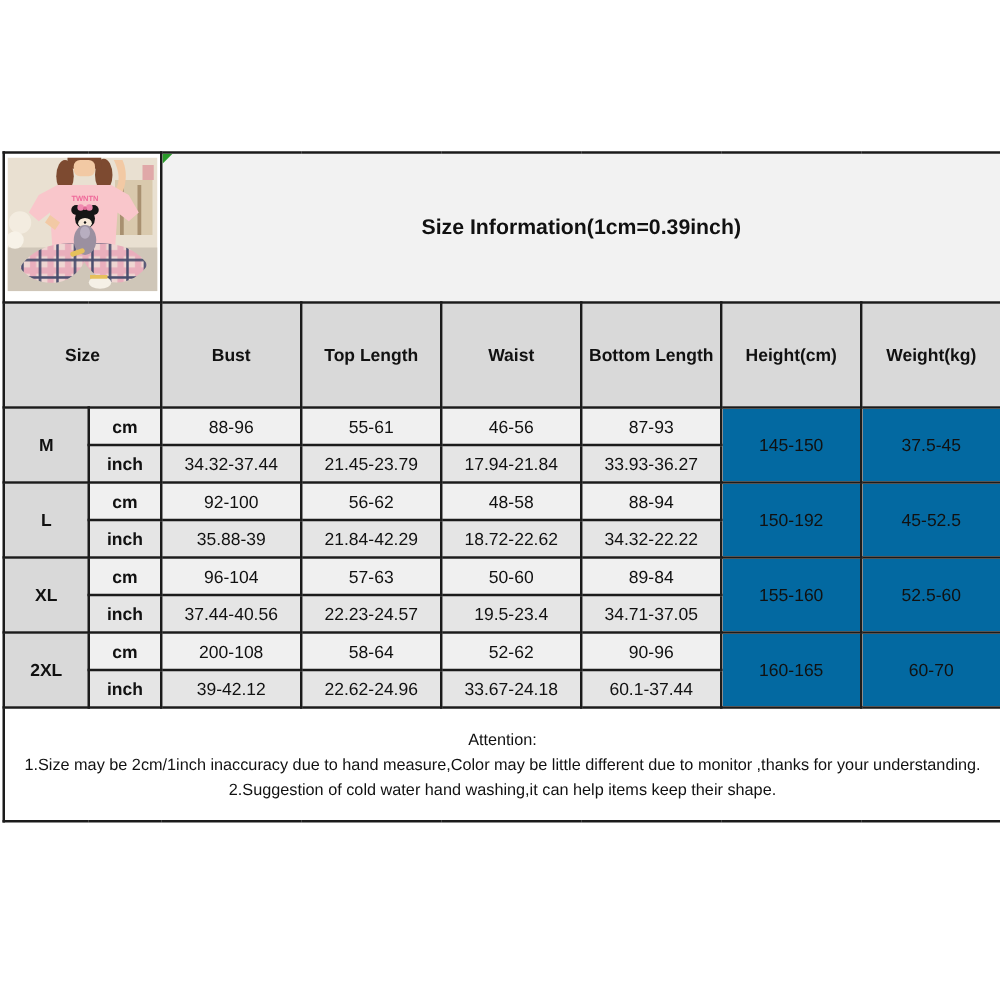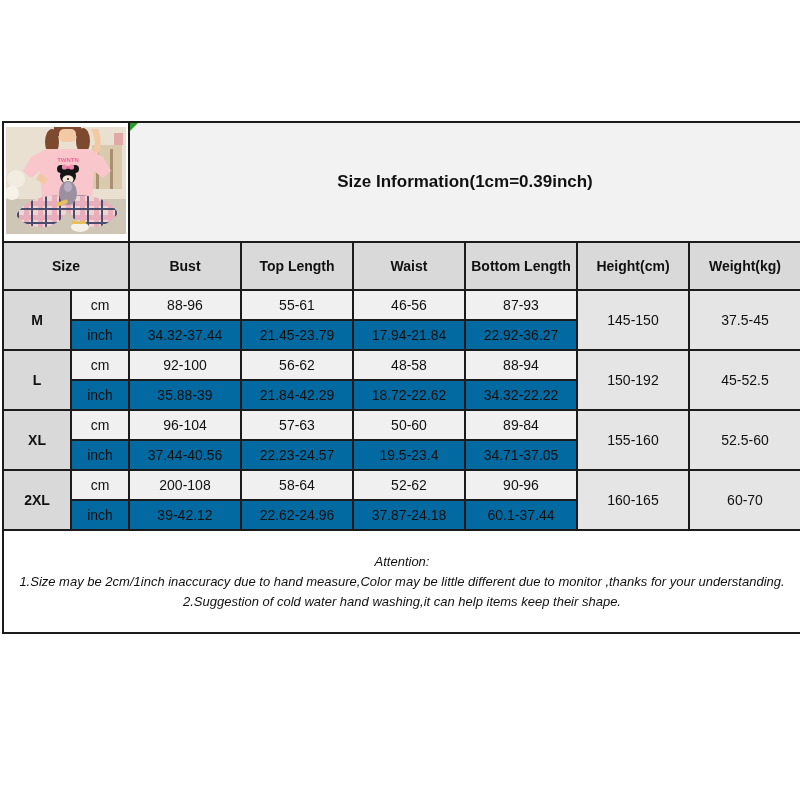--- a/index.html
+++ b/index.html
@@ -33,36 +33,36 @@
     position:relative;
   }
   .green-corner {
     position:absolute; top:0; left:0;
     width:0; height:0;
     border-top:8px solid #2a9b2a;
     border-right:8px solid transparent;
   }
 
   
-  tr.header-row { height:48px; }
+  tr.header-row { height:84px; }
   tr.header-row td { background:#d9d9d9; font-weight:bold; font-size:14px; }
 
   
   tr.row-cm, tr.row-inch { height:30px; }
   tr.row-cm td, tr.row-inch td { font-size:14px; }
   td.size-cell { background:#d9d9d9; font-weight:bold; font-size:15px; }
-  td.unit-cell { font-weight:normal; }
+  td.unit-cell { font-weight:bold; }
   tr.row-cm td.shade { background:#f0f0f0; }
-  td.merged-cell { background:#e5e5e5; font-size:14px; }
+  td.merged-cell { background:#0369a1; font-size:14px; }
   td.thin-b { border-bottom-width:1px; }
   tr.row-inch td.thin-t { border-top-width:1px; }
-  tr.row-inch td { background:#0369a1; }
-
-  
-  tr.attention-row { height:103px;font-style:italic; }
+  tr.row-inch td { background:#e5e5e5; }
+
+  
+  tr.attention-row { height:91px; }
   td.attention-cell {
     background:#ffffff;
     text-align:left; vertical-align:top;
     font-size:13px; line-height:20px;
     padding:2px 5px 0 4px;
   }
 </style>
 </head>
 <body>
 
@@ -159,21 +159,21 @@
       <td class="shade thin-b">46-56</td>
       <td class="shade thin-b">87-93</td>
       <td class="merged-cell" rowspan="2">145-150</td>
       <td class="merged-cell" rowspan="2">37.5-45</td>
     </tr>
     <tr class="row-inch">
       <td class="unit-cell thin-t">inch</td>
       <td class="thin-t">34.32-37.44</td>
       <td class="thin-t">21.45-23.79</td>
       <td class="thin-t">17.94-21.84</td>
-      <td class="thin-t">22.92-36.27</td>
+      <td class="thin-t">33.93-36.27</td>
     </tr>
 
     <tr class="row-cm">
       <td class="size-cell" rowspan="2">L</td>
       <td class="unit-cell shade thin-b">cm</td>
       <td class="shade thin-b">92-100</td>
       <td class="shade thin-b">56-62</td>
       <td class="shade thin-b">48-58</td>
       <td class="shade thin-b">88-94</td>
       <td class="merged-cell" rowspan="2">150-192</td>
@@ -212,21 +212,21 @@
       <td class="shade thin-b">58-64</td>
       <td class="shade thin-b">52-62</td>
       <td class="shade thin-b">90-96</td>
       <td class="merged-cell" rowspan="2">160-165</td>
       <td class="merged-cell" rowspan="2">60-70</td>
     </tr>
     <tr class="row-inch">
       <td class="unit-cell thin-t">inch</td>
       <td class="thin-t">39-42.12</td>
       <td class="thin-t">22.62-24.96</td>
-      <td class="thin-t">37.87-24.18</td>
+      <td class="thin-t">33.67-24.18</td>
       <td class="thin-t">60.1-37.44</td>
     </tr>
 
     <tr class="attention-row">
       <td class="attention-cell" colspan="8">
         <div>Attention:</div>
         <div>1.Size may be 2cm/1inch inaccuracy due to hand measure,Color may be little different due to monitor ,thanks for your understanding.</div>
         <div>2.Suggestion of cold water hand washing,it can help items keep their shape.</div>
       </td>
     </tr>

